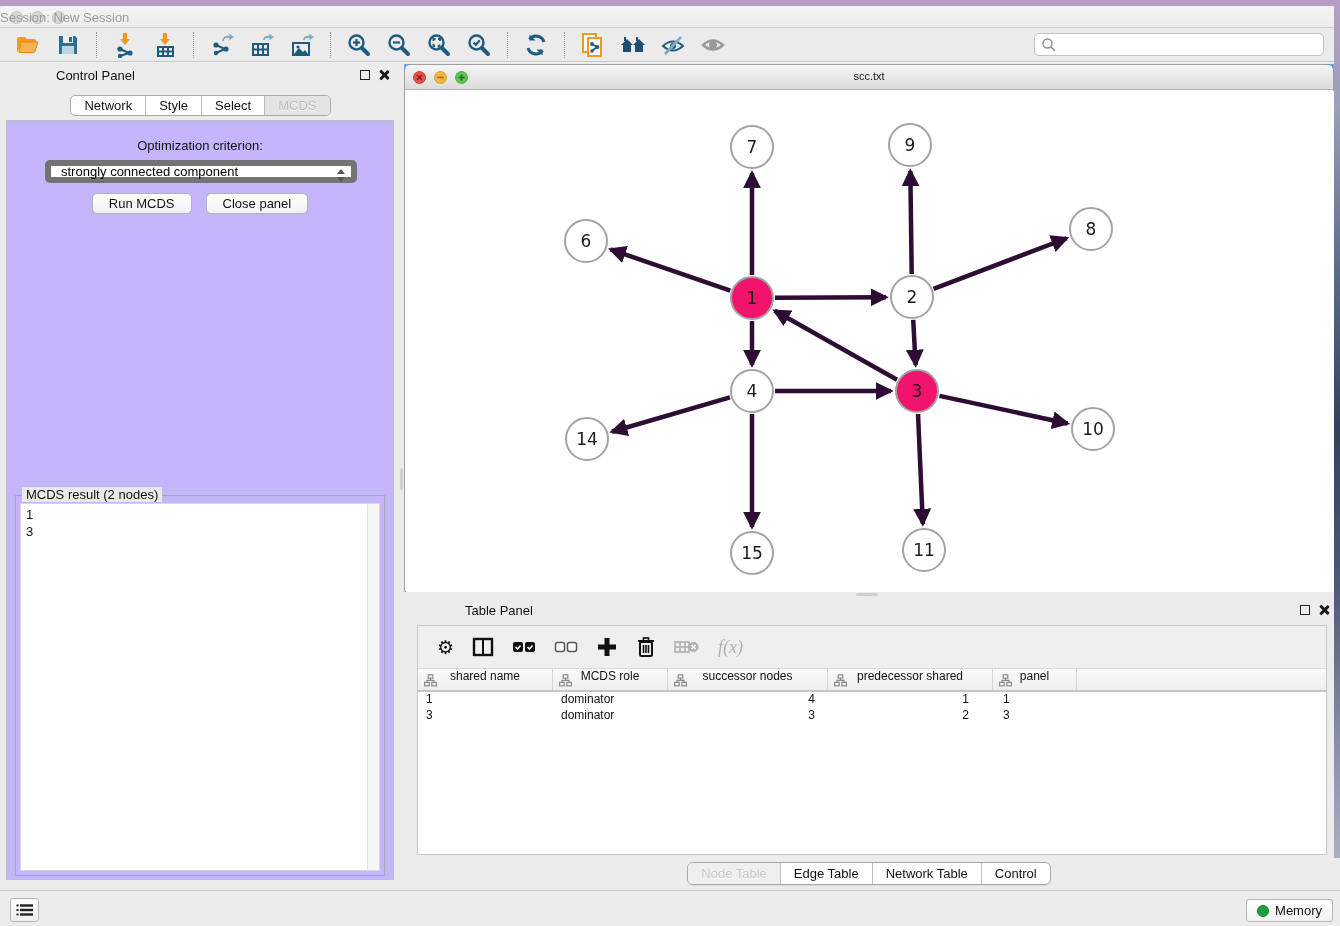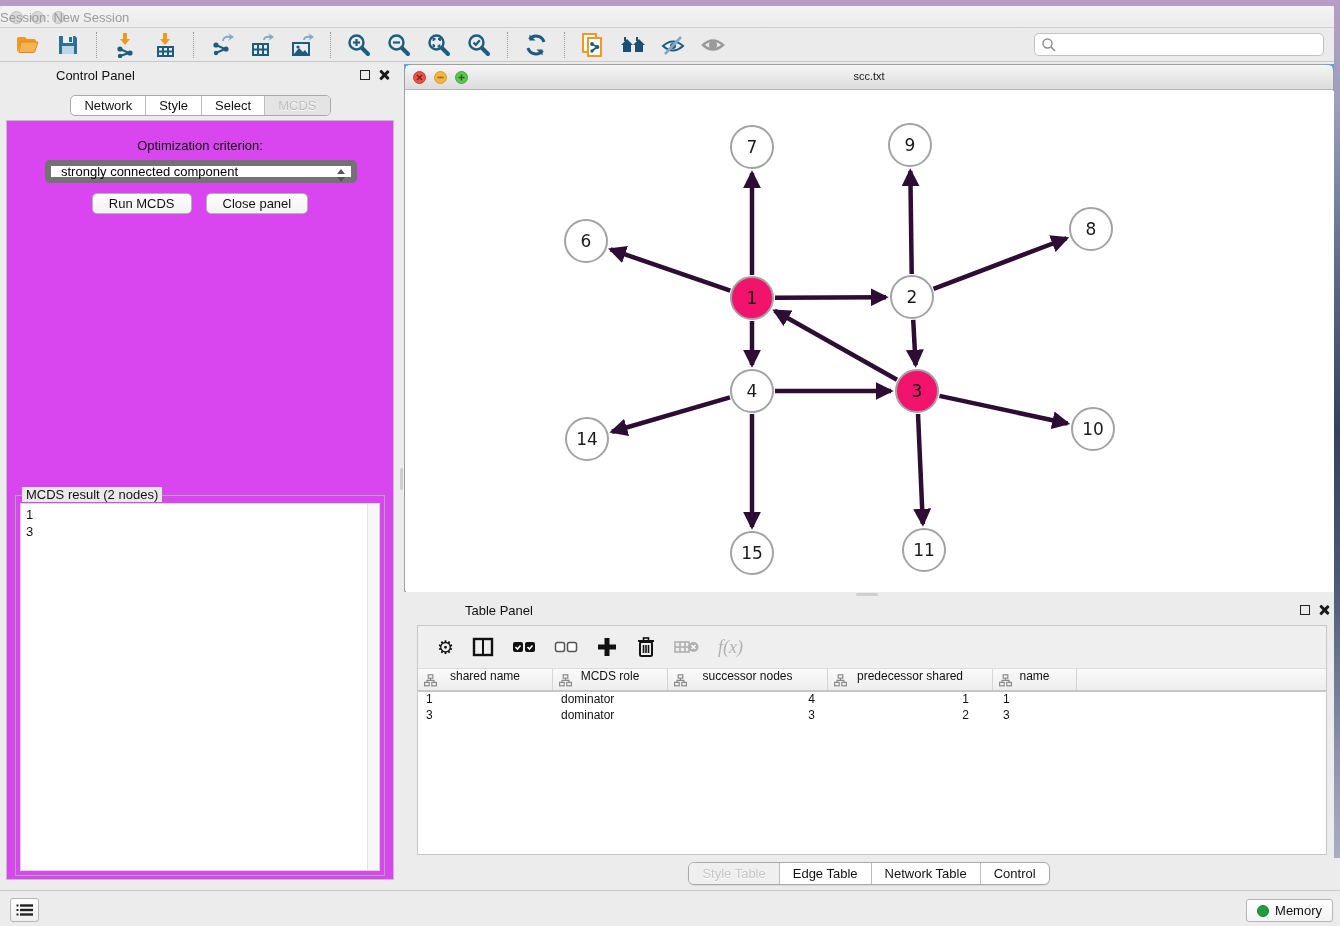--- a/index.html
+++ b/index.html
@@ -38,21 +38,21 @@
   .close-btn::before { transform:rotate(45deg); }
   .close-btn::after { transform:rotate(-45deg); }
 
   .ctl-tabs { position:absolute; left:0; top:33px; width:100%; display:flex; justify-content:center; }
   .segmented { display:flex; border:1px solid #a9a9a9; border-radius:5px; overflow:hidden; background:#fff; height:21px; }
   .seg { padding:2px 13px 0 13px; font-size:13px; color:#111; border-left:1px solid #bdbdbd; white-space:nowrap; }
   .seg:first-child { border-left:none; }
   .seg.selected { background:#e4e4e4; color:#bdbdbd; text-shadow:0 1px 0 #fff; }
 
   .ctl-content { position:absolute; left:6px; top:58px; width:388px; height:760px;
-    border:1px solid #bfbfbf; background:#d946ef; }
+    border:1px solid #bfbfbf; background:#c4b5fd; }
   .opt-label { position:absolute; left:0; width:100%; top:17px; text-align:center; font-size:13px; color:#111; }
   .combo { position:absolute; left:38px; top:39px; width:312px; height:23px; background:#fff;
     border:6px solid #737373; border-radius:5px; font-size:13px; display:flex; align-items:center; padding-left:10px; }
   .combo .arrows { position:absolute; right:6px; top:3px; display:flex; flex-direction:column; gap:3px; }
   .combo .arrows i { display:block; width:0; height:0; border-left:4px solid transparent; border-right:4px solid transparent; }
   .combo .arrows i.up { border-bottom:5px solid #555; }
   .combo .arrows i.dn { border-top:5px solid #555; }
   .btn-row { position:absolute; left:0; top:72px; width:100%; display:flex; justify-content:center; gap:14px; }
   .mac-btn { height:21px; background:linear-gradient(#ffffff,#f2f2f2); border:1px solid #b3b3b3; border-radius:5px;
     font-size:13px; padding:0 16px; color:#111; display:flex; align-items:center; }
@@ -534,21 +534,21 @@
           </div>
           <div class="th" style="width: 84px;">
             <svg class="tree" width="13" height="13" viewBox="0 0 13 13">
               <g fill="none" stroke="#8a8a8a" stroke-width="1.2">
                 <rect x="4.2" y="0.8" width="4.6" height="3.4"></rect>
                 <rect x="0.6" y="8.4" width="4.6" height="3.4"></rect>
                 <rect x="7.8" y="8.4" width="4.6" height="3.4"></rect>
                 <path d="M6.5 4.2v2.2M3 8.4V6.4h7v2"></path>
               </g>
             </svg>
-            <span>name</span>
+            <span>panel</span>
           </div>
         </div>
       <div id="tbl-body">
           <div class="tr">
             <div class="td l" style="width: 135px;">1</div>
             <div class="td l" style="width: 115px;">dominator</div>
             <div class="td r" style="width: 160px; padding-right: 13px;">4</div>
             <div class="td r" style="width: 165px; padding-right: 24px;">1</div>
             <div class="td l" style="width: 84px; padding-left: 10px;">1</div>
           </div>
@@ -558,21 +558,21 @@
             <div class="td r" style="width: 160px; padding-right: 13px;">3</div>
             <div class="td r" style="width: 165px; padding-right: 24px;">2</div>
             <div class="td l" style="width: 84px; padding-left: 10px;">3</div>
           </div>
         </div>
     </div>
   </div>
 
   <div class="tp-tabs">
     <div class="segmented" id="tp-tab-group">
-        <div class="seg selected">Style Table</div>
+        <div class="seg selected">Node Table</div>
         <div class="seg">Edge Table</div>
         <div class="seg">Network Table</div>
         <div class="seg">Control</div>
       </div>
   </div>
 </div>
 
 <div class="statusbar">
   <div class="menu-btn">
     <svg width="18" height="14" viewBox="0 0 18 14">

